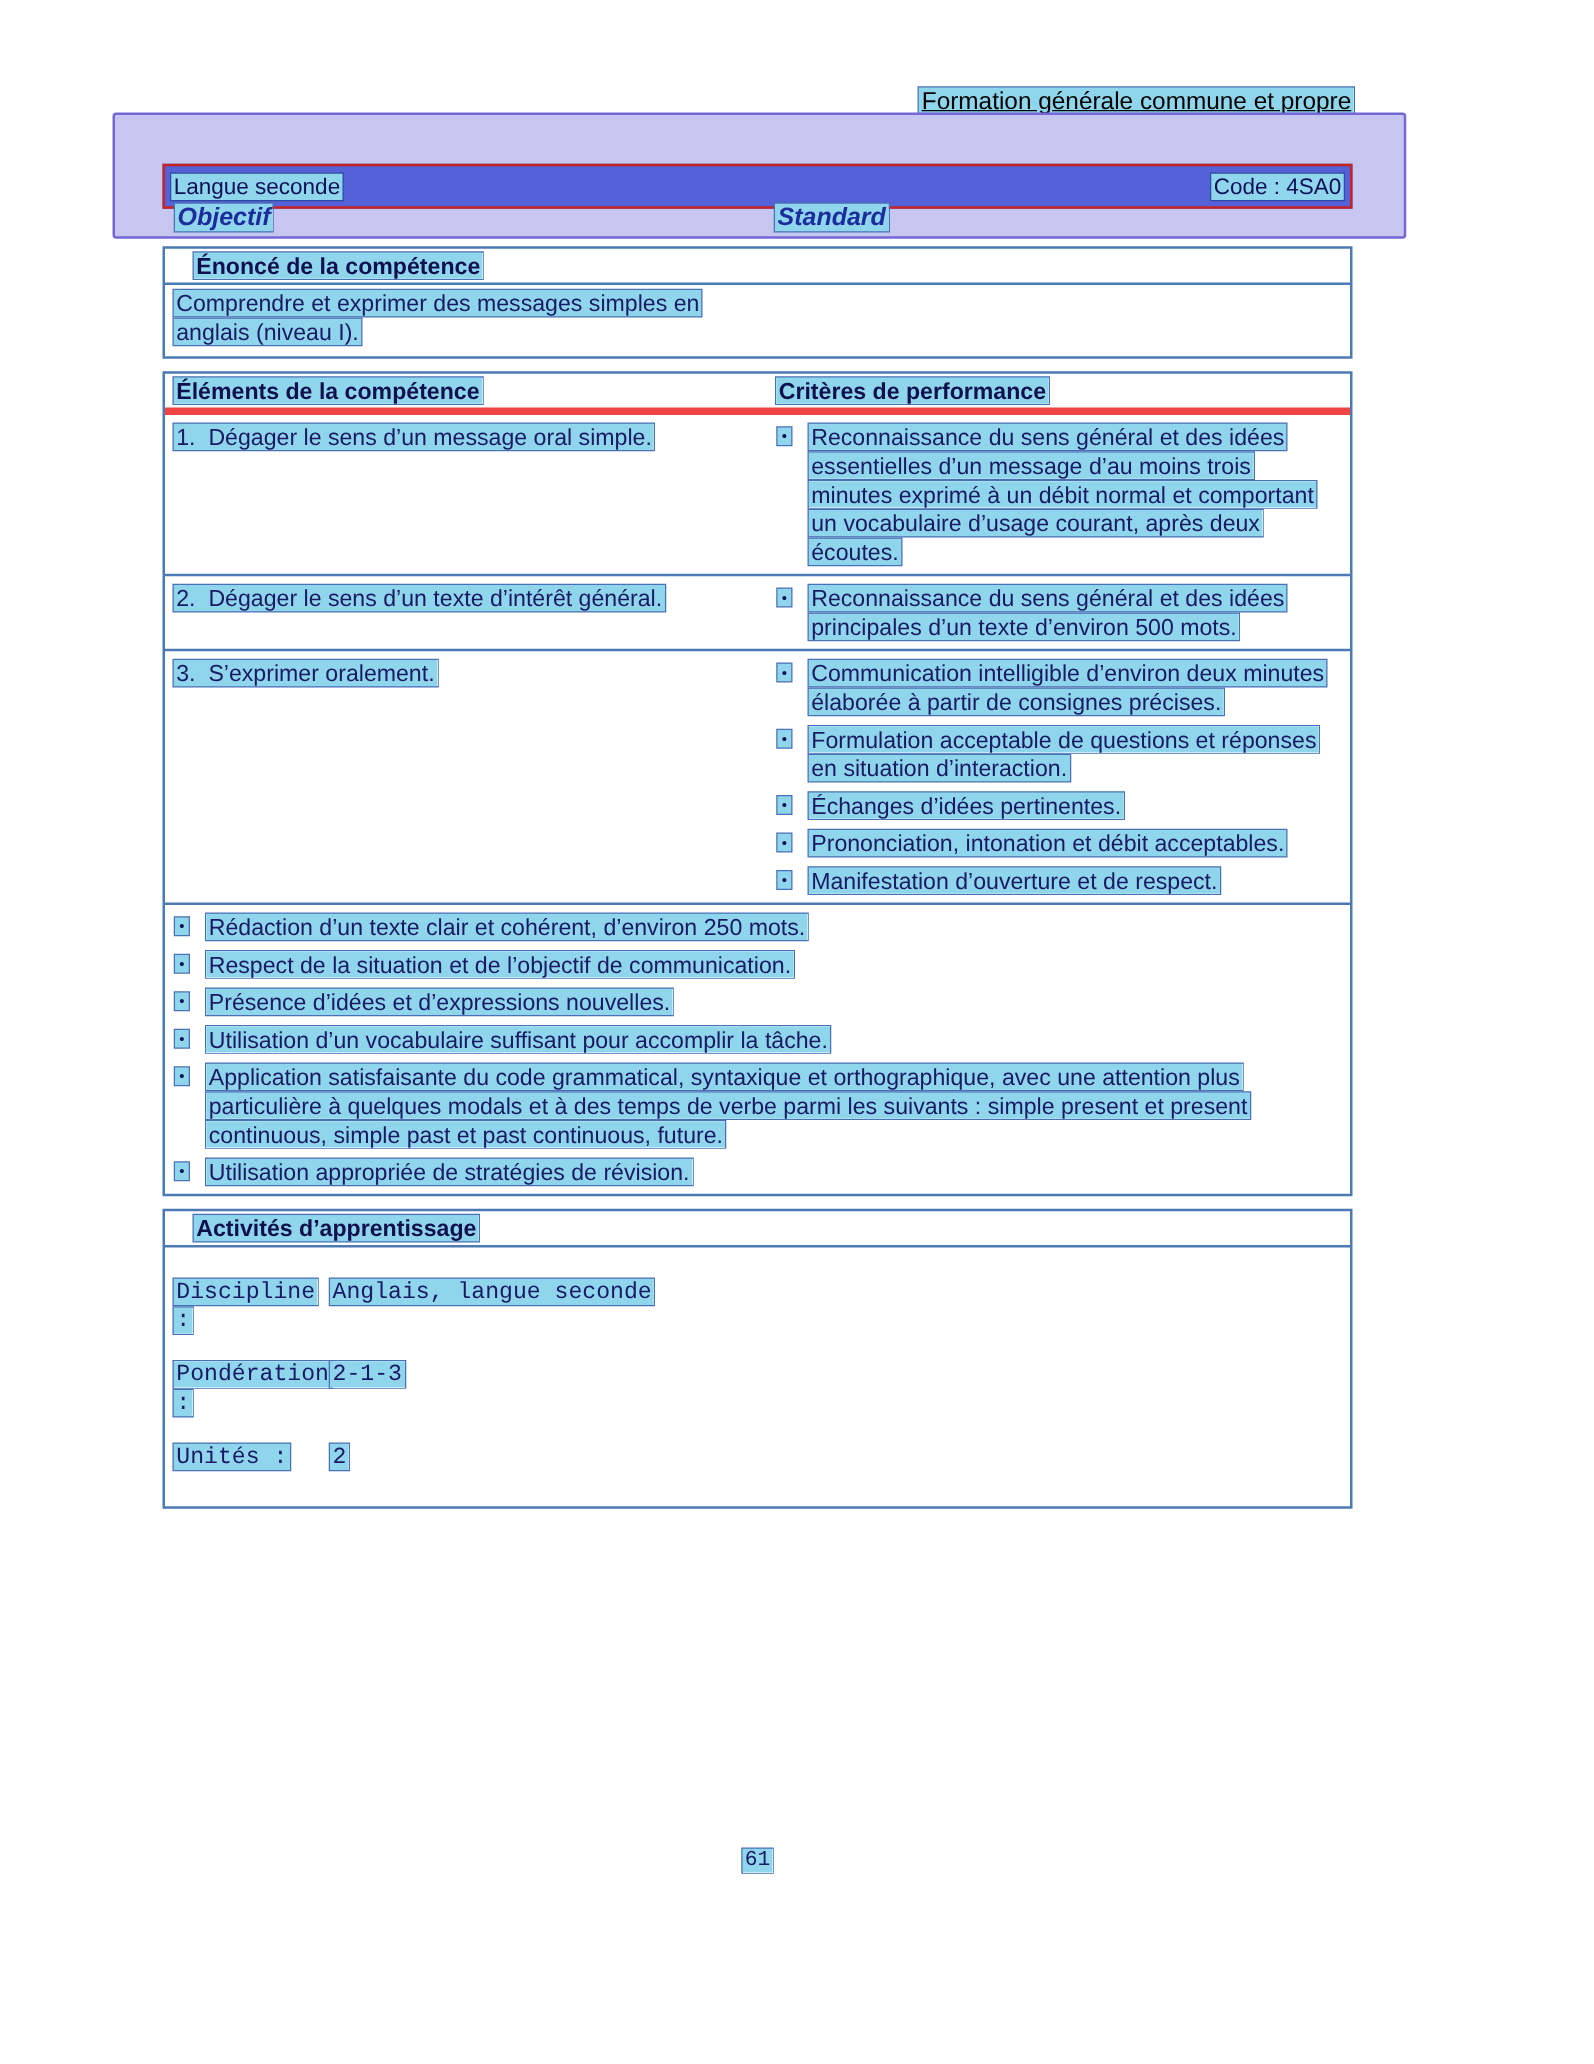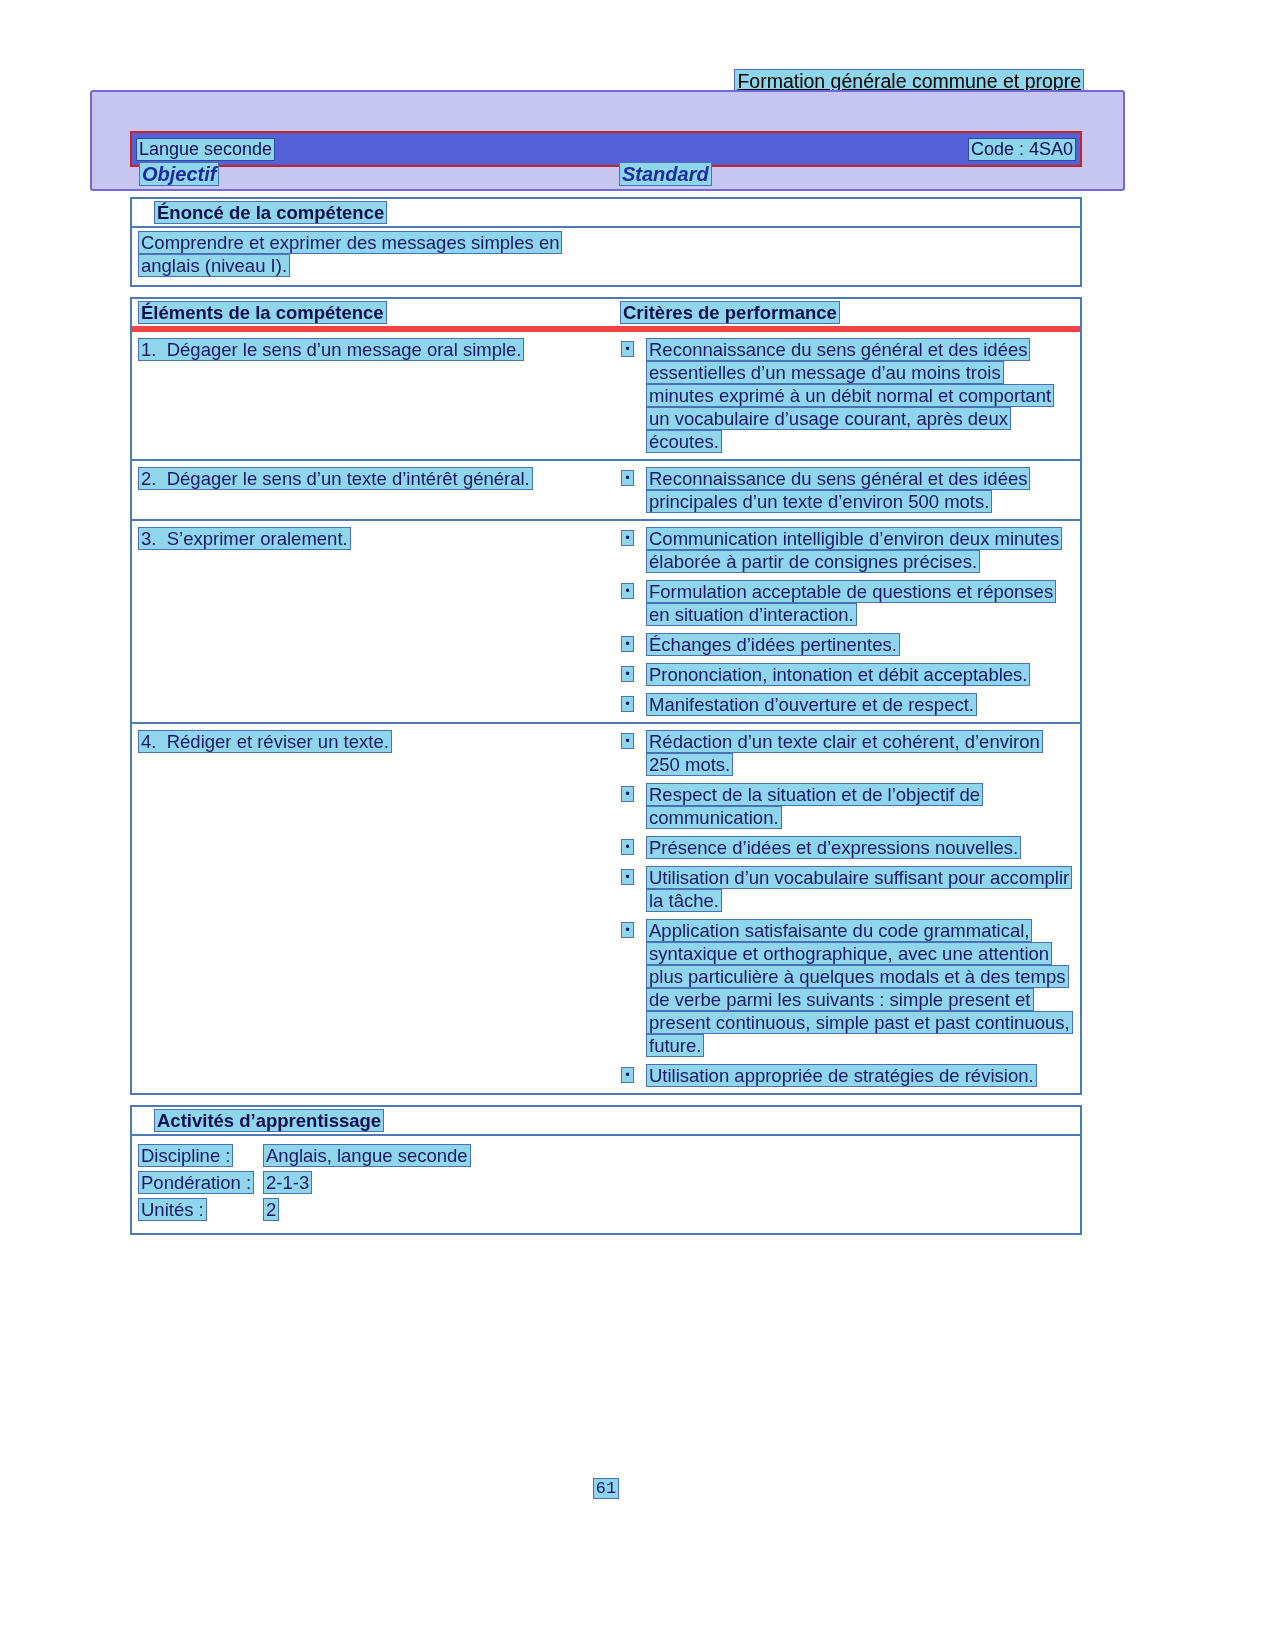--- a/index.html
+++ b/index.html
@@ -64,21 +64,21 @@
 
   .crit-item { display: flex; align-items: flex-start; margin: 0 0 7px 0; }
   .crit-item:last-child { margin-bottom: 0; }
   .bullet {
     flex: 0 0 auto; width: 11px; height: 14px; margin: 4px 14px 0 2px;
     font-size: 12px; line-height: 14px; text-align: center; color: #101058;
   }
   .crit-text { flex: 1 1 auto; }
 
   .act-body { padding: 4px 7px 8px 7px; }
-  .act-row { display: flex; margin: 4px 0; }
+  .act-row { display: flex; margin: 20px 0; font-family: Liberation Mono, monospace; }
   .act-label { width: 125px; flex: 0 0 auto; }
 
   .page-number { position: absolute; left: 130px; top: 1479px; width: 952px; text-align: center; font-size: 17px; font-family: Liberation Mono, monospace; }
 </style>
 </head>
 <body>
 
 <div class="page">
 
   <div class="doc-header">
@@ -156,21 +156,20 @@
                 <span class="bullet hl">•</span>
                 <span class="crit-text"><span class="hl"><span>Prononciation, intonation et débit acceptables.</span></span></span>
               </div>
               <div class="crit-item">
                 <span class="bullet hl">•</span>
                 <span class="crit-text"><span class="hl"><span>Manifestation d’ouverture et de respect.</span></span></span>
               </div>
             </div>
           </div>
           <div class="comp-row">
-            <div class="col-el"><span class="hl">4.&nbsp;&nbsp;Rédiger et réviser un texte.</span></div>
             <div class="col-cr">
               <div class="crit-item">
                 <span class="bullet hl">•</span>
                 <span class="crit-text"><span class="hl"><span>Rédaction d’un texte clair et cohérent, d’environ 250 mots.</span></span></span>
               </div>
               <div class="crit-item">
                 <span class="bullet hl">•</span>
                 <span class="crit-text"><span class="hl"><span>Respect de la situation et de l’objectif de communication.</span></span></span>
               </div>
               <div class="crit-item">

